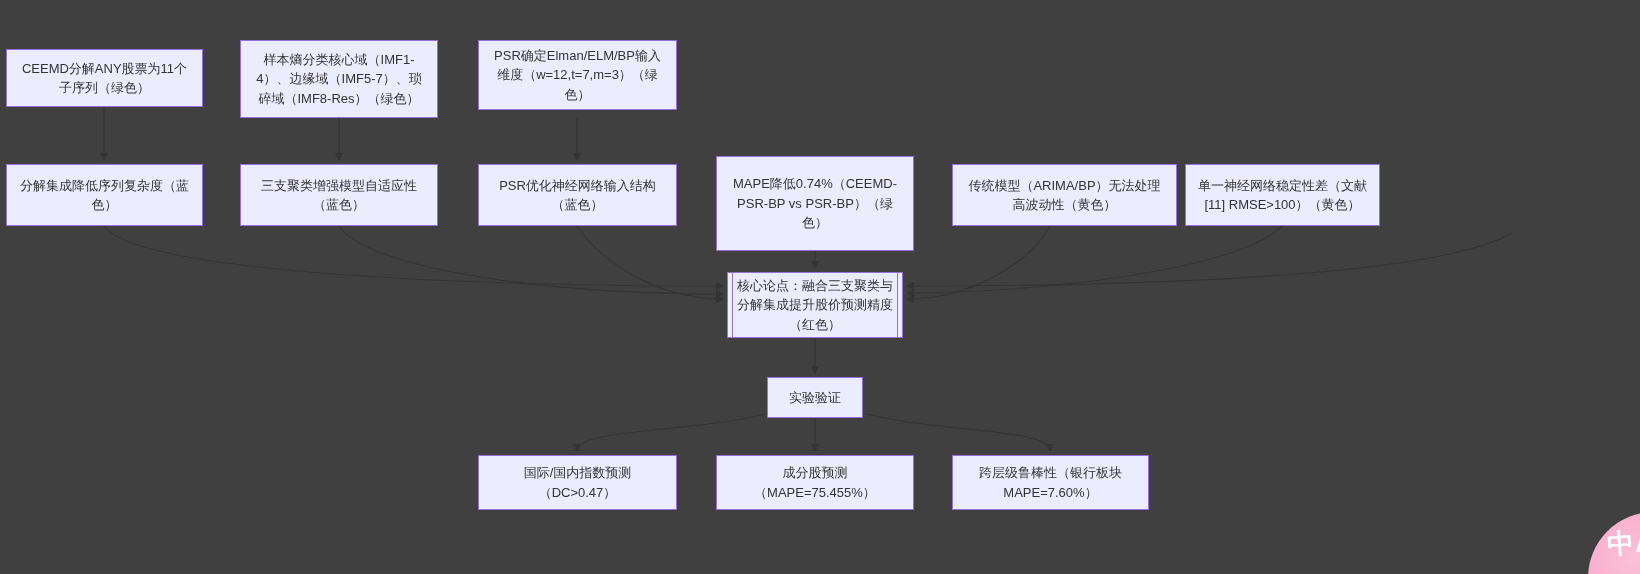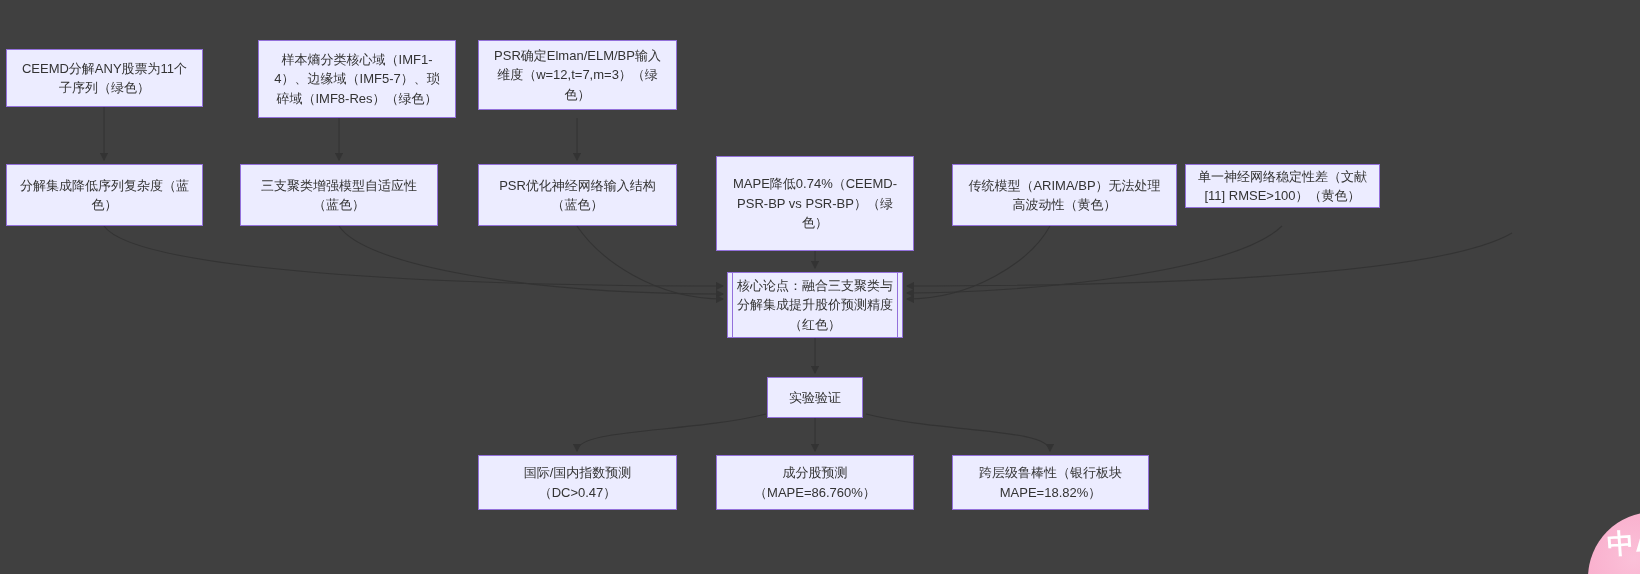--- a/index.html
+++ b/index.html
@@ -60,21 +60,21 @@
     <path class="edge" d="M1512,233 C1435,278 1130,286 907,286" marker-end="url(#arrowhead)"></path>
     <path class="edge" d="M815,338 V373" marker-end="url(#arrowhead)"></path>
     <path class="edge" d="M766,414 C690,433 577,428 577,451" marker-end="url(#arrowhead)"></path>
     <path class="edge" d="M815,418 V451" marker-end="url(#arrowhead)"></path>
     <path class="edge" d="M866,414 C942,433 1050,428 1050,451" marker-end="url(#arrowhead)"></path>
   </svg>
 
   <div class="node" style="left:6px;top:49px;width:197px;height:58px">
     <span class="node-label">CEEMD分解ANY股票为11个子序列（绿色）</span>
   </div>
-  <div class="node" style="left:258px;top:40px;width:198px;height:78px">
+  <div class="node" style="left:240px;top:40px;width:198px;height:78px">
     <span class="node-label">样本熵分类核心域（IMF1-4）、边缘域（IMF5-7）、琐碎域（IMF8-Res）（绿色）</span>
   </div>
   <div class="node" style="left:478px;top:40px;width:199px;height:70px">
     <span class="node-label">PSR确定Elman/ELM/BP输入维度（w=12,t=7,m=3）（绿色）</span>
   </div>
 
   <div class="node" style="left:6px;top:164px;width:197px;height:62px">
     <span class="node-label">分解集成降低序列复杂度（蓝色）</span>
   </div>
   <div class="node" style="left:240px;top:164px;width:198px;height:62px">
@@ -82,39 +82,39 @@
   </div>
   <div class="node" style="left:478px;top:164px;width:199px;height:62px">
     <span class="node-label">PSR优化神经网络输入结构（蓝色）</span>
   </div>
   <div class="node" style="left:716px;top:156px;width:198px;height:95px">
     <span class="node-label">MAPE降低0.74%（CEEMD-PSR-BP vs PSR-BP）（绿色）</span>
   </div>
   <div class="node" style="left:952px;top:164px;width:225px;height:62px">
     <span class="node-label">传统模型（ARIMA/BP）无法处理高波动性（黄色）</span>
   </div>
-  <div class="node" style="left:1185px;top:164px;width:195px;height:44px">
+  <div class="node" style="left:1185px;top:164px;width:195px;height:62px">
     <span class="node-label">单一神经网络稳定性差（文献[11] RMSE&gt;100）（黄色）</span>
   </div>
 
   <div class="node" style="left:767px;top:377px;width:96px;height:41px">
     <span class="node-label">实验验证</span>
   </div>
 
   <div class="node subroutine" style="left:727px;top:272px;width:176px;height:66px">
     <span class="node-label">核心论点：融合三支聚类与分解集成提升股价预测精度（红色）</span>
   </div>
 
   <div class="node" style="left:478px;top:455px;width:199px;height:55px">
     <span class="node-label">国际/国内指数预测（DC&gt;0.47）</span>
   </div>
   <div class="node" style="left:716px;top:455px;width:198px;height:55px">
-    <span class="node-label">成分股预测（MAPE=86.760%）</span>
+    <span class="node-label">成分股预测（MAPE=75.455%）</span>
   </div>
   <div class="node" style="left:952px;top:455px;width:197px;height:55px">
-    <span class="node-label">跨层级鲁棒性（银行板块 MAPE=18.82%）</span>
+    <span class="node-label">跨层级鲁棒性（银行板块 MAPE=7.60%）</span>
   </div>
 
   <div class="watermark">
     <span class="wm-text">中A</span>
   </div>
 
 </div>
 
 </body></html>

